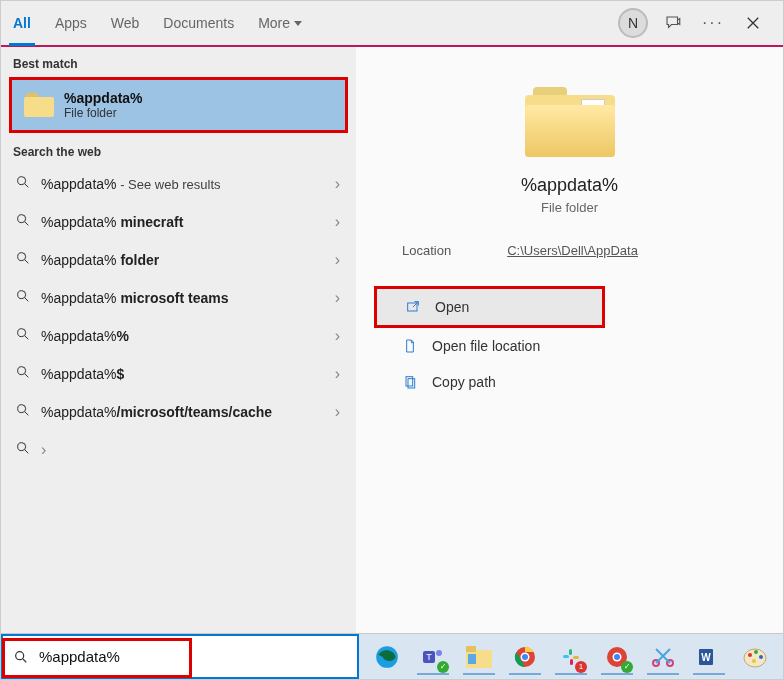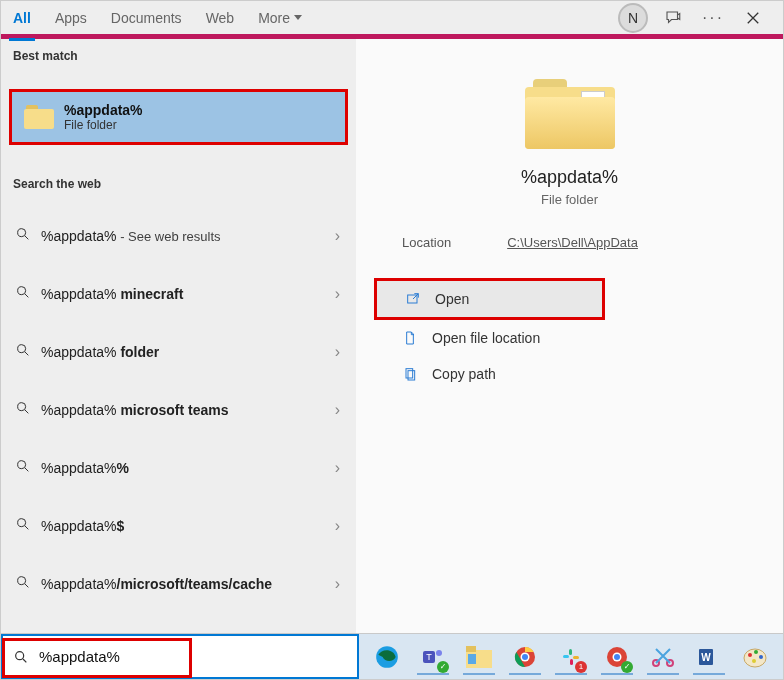--- a/index.html
+++ b/index.html
@@ -1,30 +1,30 @@
 <!DOCTYPE html>
 <html><head>
 <meta charset="utf-8">
 <style>
 * { box-sizing: border-box; margin: 0; padding: 0; font-family: "Segoe UI", Tahoma, sans-serif; }
 body { background: #fff; width: 784px; height: 680px; position: relative; overflow: hidden; }
 .window { width: 784px; height: 680px; background: #eeeeee; display: flex; flex-direction: column; border: 1px solid #ccc; }
-.top-tabs { display: flex; align-items: center; height: 38px; border-bottom: 5px solid #be185d; padding: 0 10px 0 0; }
+.top-tabs { display: flex; align-items: center; height: 46px; border-bottom: 2px solid #be185d; padding: 0 10px 0 0; }
 .tab { padding: 0 12px; height: 46px; display: flex; align-items: center; font-size: 14px; color: #666; cursor: pointer; position: relative; }
 .tab.active { color: #0078d4; font-weight: 600; }
 .tab.active::after { content:""; position:absolute; left:8px; right:8px; bottom:0; height:3px; background:#0078d4; }
 .more-dd { display: flex; align-items: center; gap: 4px; }
 .chev-down { width:0; height:0; border-left:4px solid transparent; border-right:4px solid transparent; border-top:5px solid #666; }
 .spacer { flex: 1; }
 .top-btn { width: 40px; height: 40px; display: flex; align-items: center; justify-content: center; color: #555; font-size: 16px; cursor: pointer; }
 .avatar { width: 30px; height: 30px; border-radius: 50%; background: #dcdcdc; display:flex; align-items:center; justify-content:center; font-size: 14px; color:#333; border: 2px solid #bbb; }
 .dots { letter-spacing: 2px; }
 .close-x svg { width: 14px; height: 14px; stroke: #333; stroke-width: 1.5; }
 .body { flex:1; display: flex; min-height: 0; }
-.left { width: 355px; display: flex; flex-direction: column; gap: 20px; }
+.left { width: 355px; display: flex; flex-direction: column; }
 .sect-label { font-size: 12px; font-weight: 600; color: #333; padding: 10px 12px 6px; }
 .best-match { background: #9cc3e4; padding: 10px 12px; display: flex; align-items: center; gap: 10px; border: 3px solid #d00; margin: 0 8px 2px 8px; }
 .folder-mini { width: 30px; height: 24px; position: relative; }
 .folder-mini::before { content:""; position:absolute; top:0; left:2px; width:12px; height:6px; background:#e3c15e; border-radius:2px 2px 0 0; }
 .folder-mini::after { content:""; position:absolute; top:4px; left:0; width:30px; height:20px; background:#f7dd8a; border-radius:2px; }
 .bm-title { font-size: 14px; font-weight: 600; color: #111; }
 .bm-sub { font-size: 12px; color: #333; }
 .sugg { display:flex; align-items:center; padding: 9px 16px 9px 14px; gap: 10px; cursor: pointer; }
 .sugg .sicon svg { width: 16px; height: 16px; stroke: #333; stroke-width: 1.5; fill: none; }
 .sugg .stext { flex:1; font-size: 14px; color: #222; }
@@ -58,22 +58,22 @@
 .greentick { position:absolute; bottom:4px; right:6px; width:12px; height:12px; border-radius:50%; background:#3a3; color:#fff; font-size:8px; display:flex; align-items:center; justify-content:center; }
 </style>
 </head>
 <body>
 
 <div class="window">
 
   <div class="top-tabs">
     <div class="tab active">All</div>
     <div class="tab">Apps</div>
+    <div class="tab">Web</div>
     <div class="tab">Documents</div>
-    <div class="tab">Web</div>
     <div class="tab more-dd">
       <span>More</span>
       <span class="chev-down"></span>
     </div>
     <div class="spacer"></div>
     <div class="top-btn">
       <div class="avatar">N</div>
     </div>
     <div class="top-btn">
       <svg viewBox="0 0 24 24" width="18" height="18" fill="none" stroke="#555" stroke-width="1.5">

